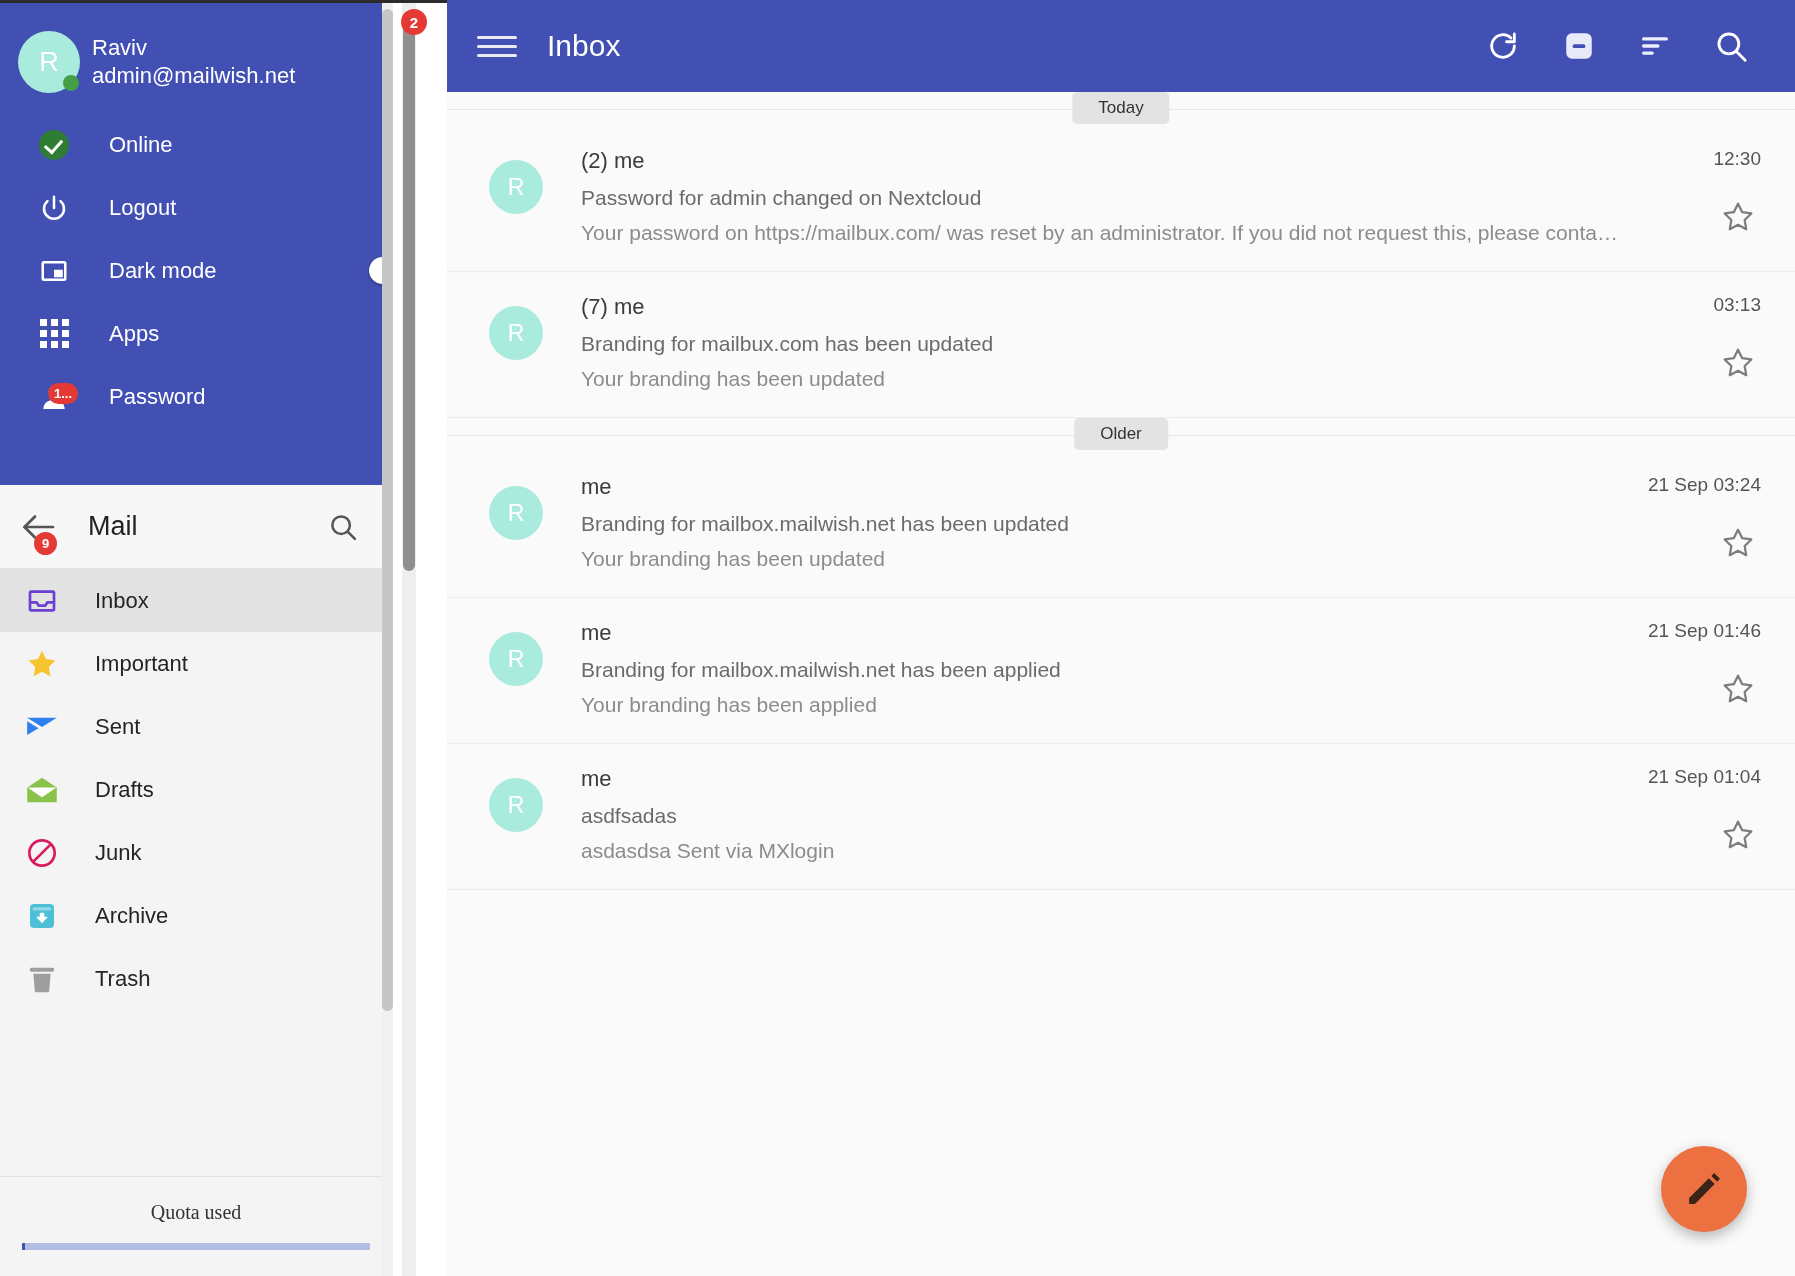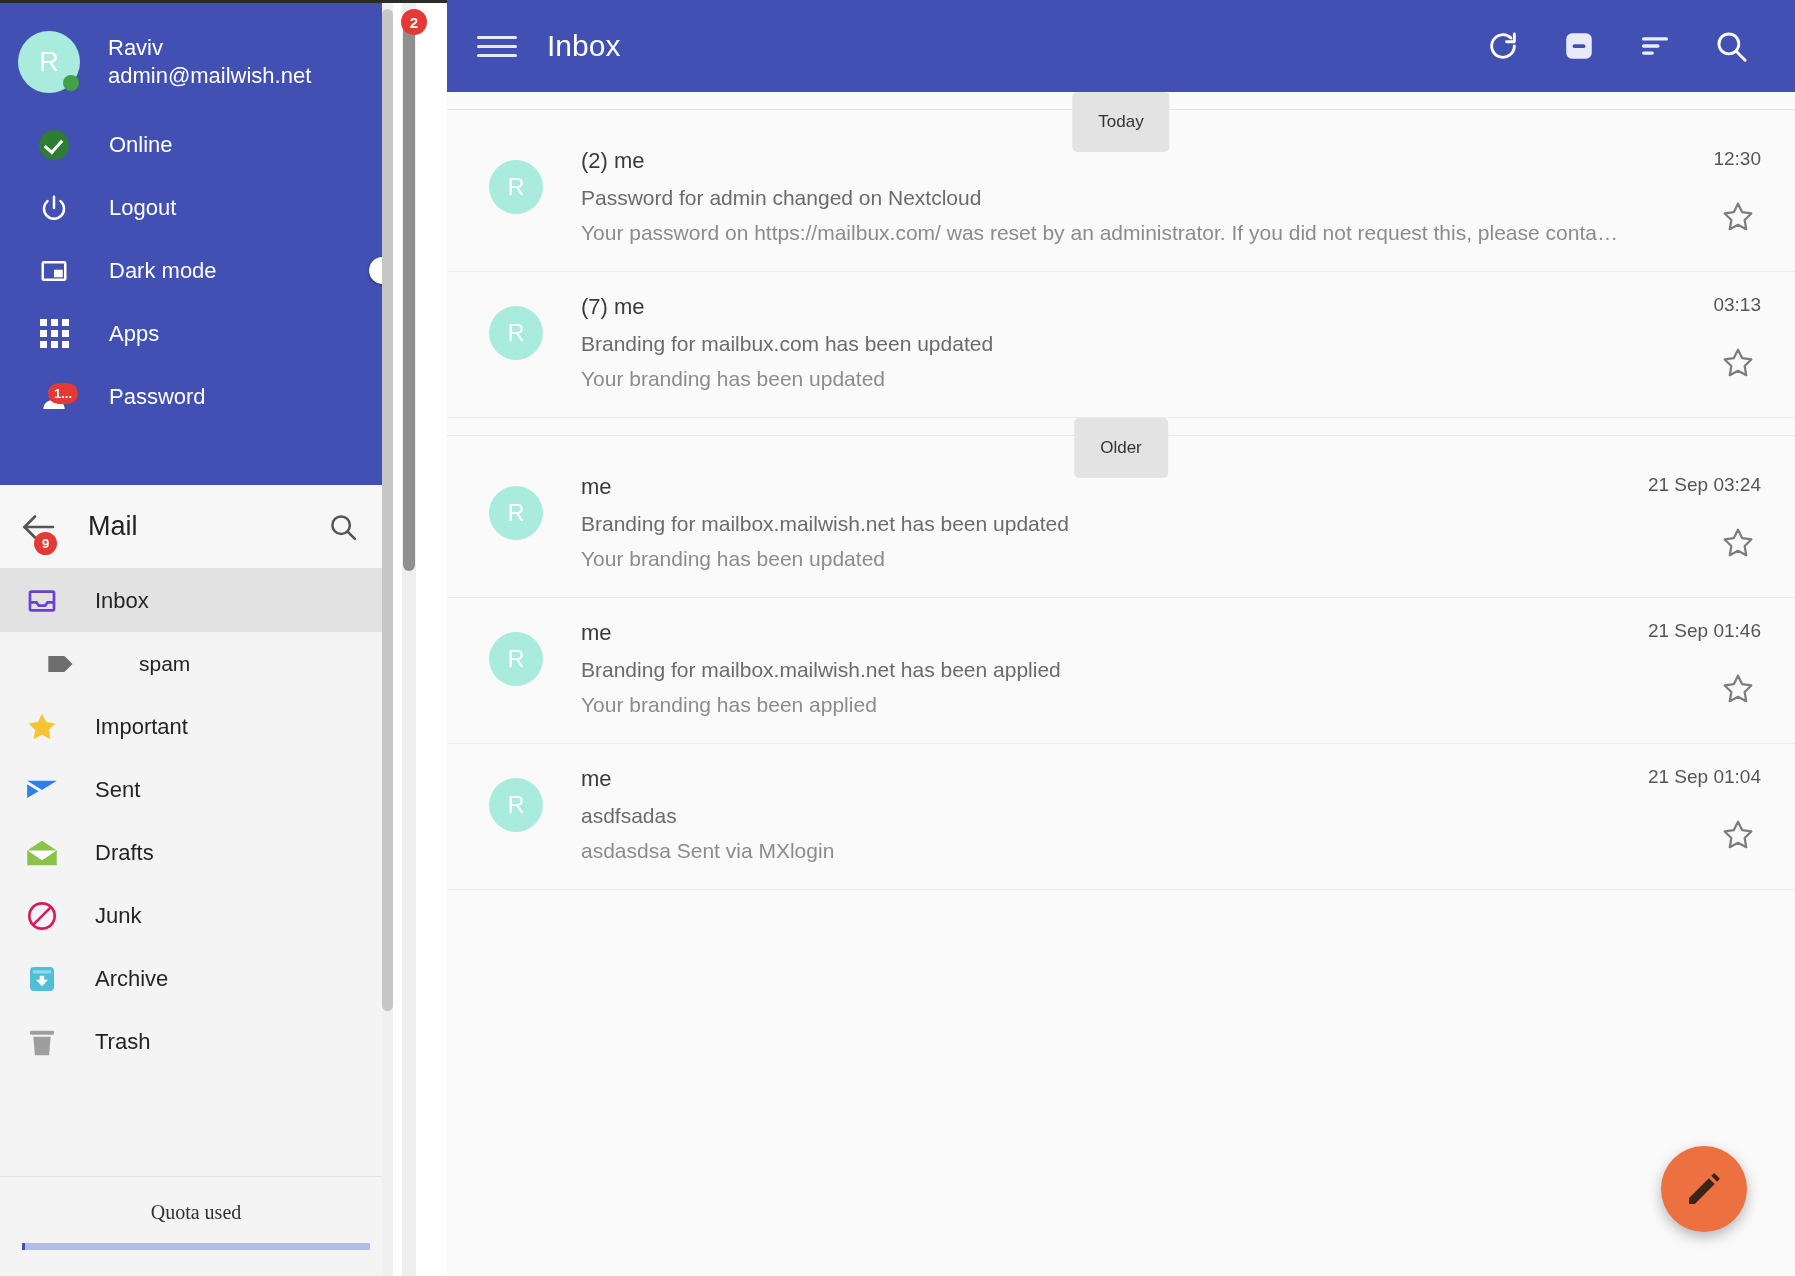--- a/index.html
+++ b/index.html
@@ -41,21 +41,21 @@
     color: #ffffff;
     font-size: 27px;
     display: flex; align-items: center; justify-content: center;
     position: relative; flex: 0 0 62px;
   }
   .avatar-big .online-dot {
     position: absolute; right: 1px; bottom: 2px;
     width: 16px; height: 16px; border-radius: 50%;
     background: #43a047;
   }
-  .acct-names { margin-left: 28px; color: #fff; line-height: 1.28; }
+  .acct-names { margin-left: 12px; color: #fff; line-height: 1.28; }
   .acct-names .nm { font-size: 22px; }
   .acct-names .em { font-size: 22px; }
   .avatar-small-wrap {
     position: absolute; right: -18px; top: 12px;
   }
   .avatar-small {
     width: 52px; height: 52px; border-radius: 50%;
     background: #e9f5a2; color: #fff; font-size: 24px;
     display: flex; align-items: center; justify-content: center;
     position: relative;
@@ -182,21 +182,21 @@
   .hamburger { width: 40px; display: flex; flex-direction: column; gap: 6px; cursor: pointer; }
   .hamburger i { display: block; height: 3px; background: #e7e9f7; border-radius: 2px; }
   .topbar-title { color: #fff; font-size: 30px; margin-left: 30px; flex: 1; }
   .tb-ico { width: 76px; height: 60px; display: flex; align-items: center; justify-content: center; cursor: pointer; }
 
   .day-divider { position: relative; height: 34px; }
   .day-divider .line { position: absolute; left: 0; right: 0; top: 17px; height: 1px; background: #e6e6e6; }
   .day-divider .pill {
     position: absolute; left: 50%; transform: translateX(-50%); top: 0;
     background: #e3e3e3; color: #333; font-size: 17px;
-    padding: 20px 26px; border-radius: 5px;
+    padding: 6px 26px; border-radius: 5px;
   }
 
   .mail-item {
     display: flex; padding: 22px 34px 26px 42px; position: relative;
     border-bottom: 1px solid #ececec; cursor: pointer;
   }
   .mail-avatar {
     width: 54px; height: 54px; border-radius: 50%;
     background: #a9ecdd; color: #fff; font-size: 23px;
     display: flex; align-items: center; justify-content: center;
@@ -340,28 +340,20 @@
           </svg>
         </span>
         <span class="flabel">Inbox</span>
         <span class="chev">
           <svg width="26" height="18" viewBox="0 0 24 16" fill="none" stroke="#444" stroke-width="2" stroke-linecap="round" stroke-linejoin="round">
               <path d="M3 12l9-8 9 8"></path>
             </svg>
         </span>
       </div>
 
-      <div class="folder sub">
-        <span class="ficon">
-          <svg width="30" height="26" viewBox="0 0 26 20" fill="#6e6e6e">
-              <path d="M2 3h14l7 7-7 7H2z"></path>
-            </svg>
-        </span>
-        <span class="flabel">spam</span>
-      </div>
 
       <div class="folder">
         <span class="ficon">
           <svg width="32" height="32" viewBox="0 0 24 24" fill="#f6c431">
               <path d="M12 2l3.1 6.3 7 1-5 4.9 1.2 6.9L12 17.8 5.7 21.1 6.9 14.2 2 9.3l7-1z"></path>
             </svg>
         </span>
         <span class="flabel">Important</span>
       </div>
 

